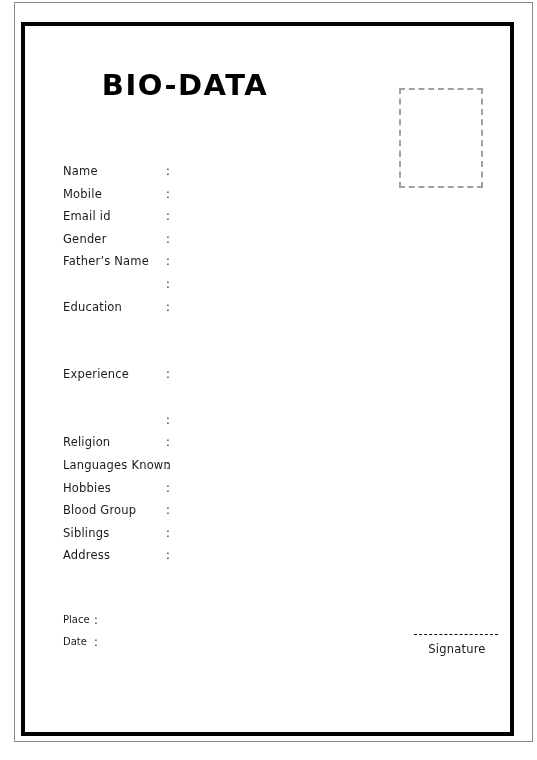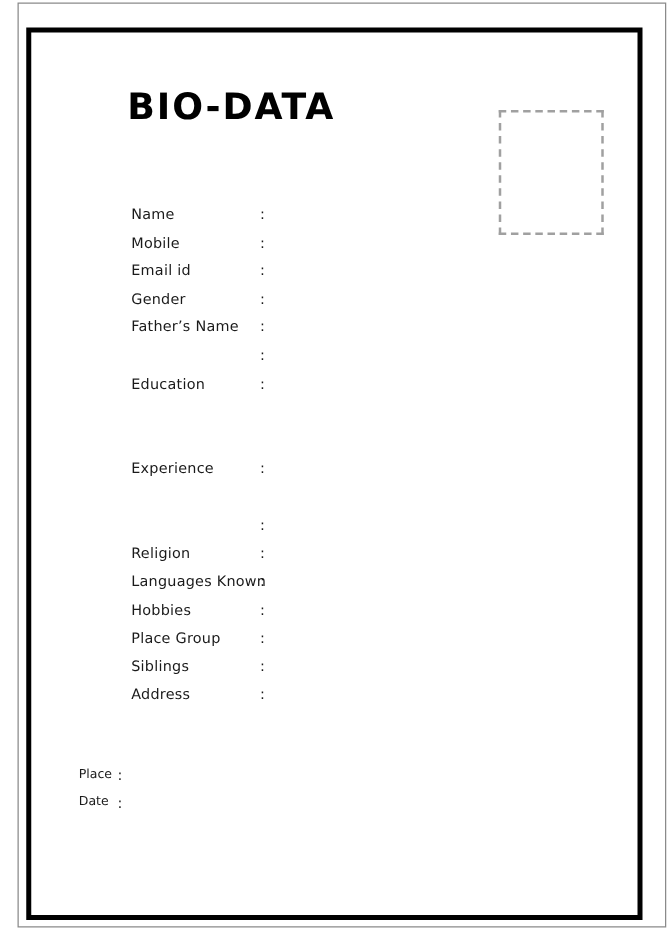--- a/index.html
+++ b/index.html
@@ -78,21 +78,20 @@
     position: absolute;
     left: 38px;
     top: 134px;
     width: 300px;
   }
   .field-row {
     position: relative;
     height: 22.6px;
     line-height: 22.6px;
     white-space: nowrap;
-    margin-left: 42px;
   }
   .field-label {
     position: absolute;
     left: 0;
     top: 0;
     font-size: 11.5px;
     color: #1a1a1a;
     letter-spacing: 0.2px;
   }
   .field-colon {
@@ -223,21 +222,21 @@
         <span class="field-label">Languages Known</span>
         <span class="field-colon">:</span>
       </div>
 
       <div class="field-row">
         <span class="field-label">Hobbies</span>
         <span class="field-colon">:</span>
       </div>
 
       <div class="field-row">
-        <span class="field-label">Place Group</span>
+        <span class="field-label">Blood Group</span>
         <span class="field-colon">:</span>
       </div>
 
       <div class="field-row">
         <span class="field-label">Siblings</span>
         <span class="field-colon">:</span>
       </div>
 
       <div class="field-row">
         <span class="field-label">Address</span>
@@ -250,15 +249,19 @@
       <div class="pd-row">
         <span class="pd-label">Place</span>
         <span class="pd-colon">:</span>
       </div>
       <div class="pd-row">
         <span class="pd-label">Date</span>
         <span class="pd-colon">:</span>
       </div>
     </div>
 
+    <div class="signature-block">
+      <div class="signature-line"></div>
+      <div class="signature-label">Signature</div>
+    </div>
 
   </div>
 </div>
 
 </body></html>

